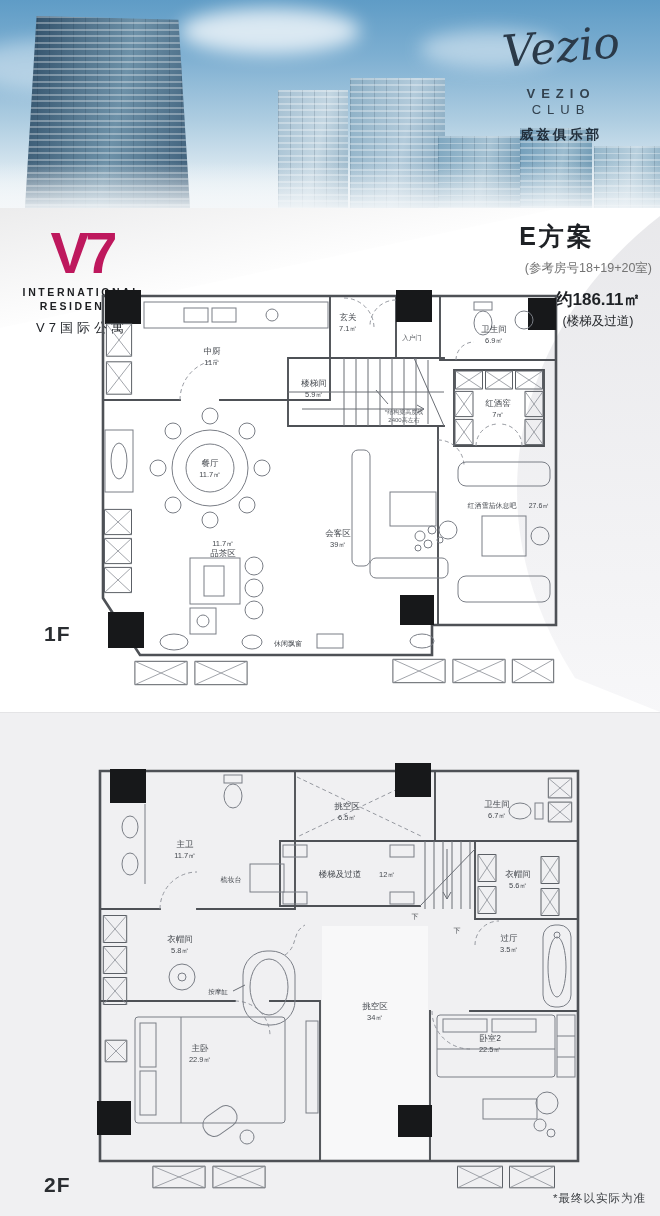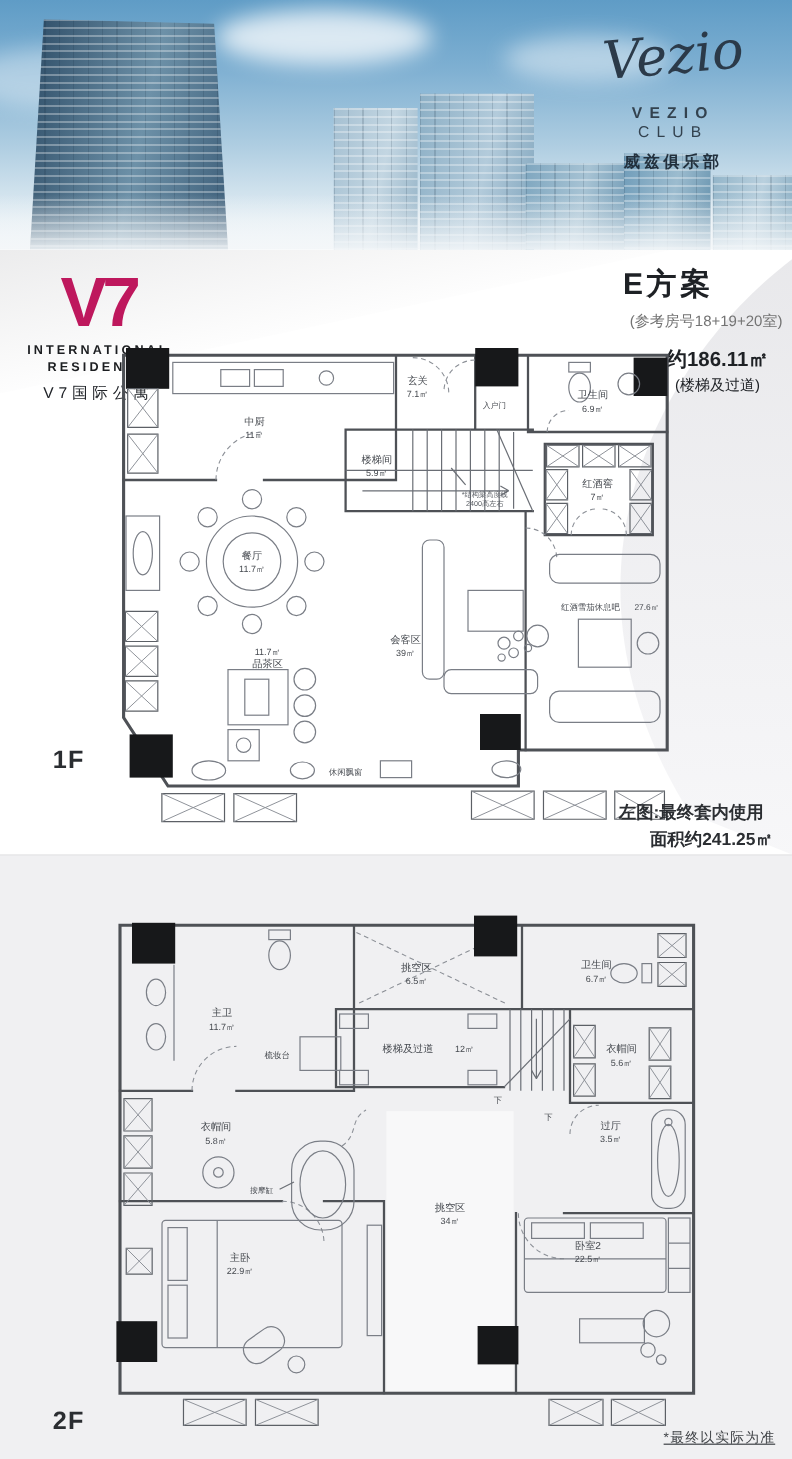--- a/index.html
+++ b/index.html
@@ -57,21 +57,21 @@
   .ph-sub{margin-top:7px;font-size:12.5px;color:#737373;text-align:right;}
   .area-block{position:absolute;top:80px;right:2px;width:120px;text-align:center;color:#1e2125;}
   .area-main{font-size:17px;font-weight:700;}
   .area-note{margin-top:2px;font-size:12.5px;}
 
   .floor-label{position:absolute;font-size:21px;font-weight:600;color:#2a2d31;letter-spacing:1px;}
   .fl1{left:44px;top:414px;}
   .fl2{left:44px;top:460px;}
   .note{position:absolute;right:16px;top:460px;font-size:14.5px;font-weight:700;color:#2b2e32;line-height:1.5;}
   .note .l2{padding-left:26px;}
-  .disclaimer{position:absolute;right:14px;top:478px;font-size:11.5px;color:#3f4246;letter-spacing:1px;text-decoration:underline;}
+  .disclaimer{position:absolute;right:14px;top:478px;font-size:11.5px;color:#3f4246;letter-spacing:1px;}
 
   
   .plan{position:absolute;}
   .wall{fill:none;stroke:#4e5156;stroke-width:2.6;stroke-linecap:square;}
   .w2{stroke-width:1.9;}
   .thin{fill:none;stroke:#6a6e75;stroke-width:1;}
   .furn{fill:none;stroke:#7a7e86;stroke-width:1;}
   .furnf{fill:#fff;stroke:#7a7e86;stroke-width:1;}
   .col{fill:#17181a;stroke:none;}
   .dash{fill:none;stroke:#8b8f96;stroke-width:.9;stroke-dasharray:4 3;}
@@ -250,24 +250,20 @@
       <text class="ar" x="131" y="268">11.7㎡</text>
       <text class="rm" x="131" y="278">品茶区</text>
       <text class="rm" x="246" y="258">会客区</text>
       <text class="ar" x="246" y="269">39㎡</text>
       <text class="rm t7" x="400" y="230">红酒雪茄休息吧</text>
       <text class="ar t7" x="447" y="230">27.6㎡</text>
       <text class="rm t7" x="196" y="368">休闲飘窗</text>
     </svg>
 
     <div class="floor-label fl1">1F</div>
-    <div class="note">
-      <div class="l1">左图:最终套内使用</div>
-      <div class="l2">面积约241.25㎡</div>
-    </div>
   </div>
 
   <div class="sec2">
     <svg class="plan" style="left:85px;top:36px;" width="500" height="450" viewBox="0 0 500 450">
       <rect x="237" y="177" width="106" height="233" fill="rgba(255,255,255,0.55)"></rect>
 
       <path class="wall" d="M15,22 H493 V412 H15 Z"></path>
       <path class="wall w2" d="M210,22 V160 M15,160 H75 M112,160 H210 M195,92 H350 M350,22 V92 M350,92 H493 M195,92 V157 M195,157 H335 M390,92 V170 M390,170 H493 M235,252 V412 M15,252 H150 M185,252 H235 M345,262 V412 M385,262 H493"></path>
 
       <g class="thin">

